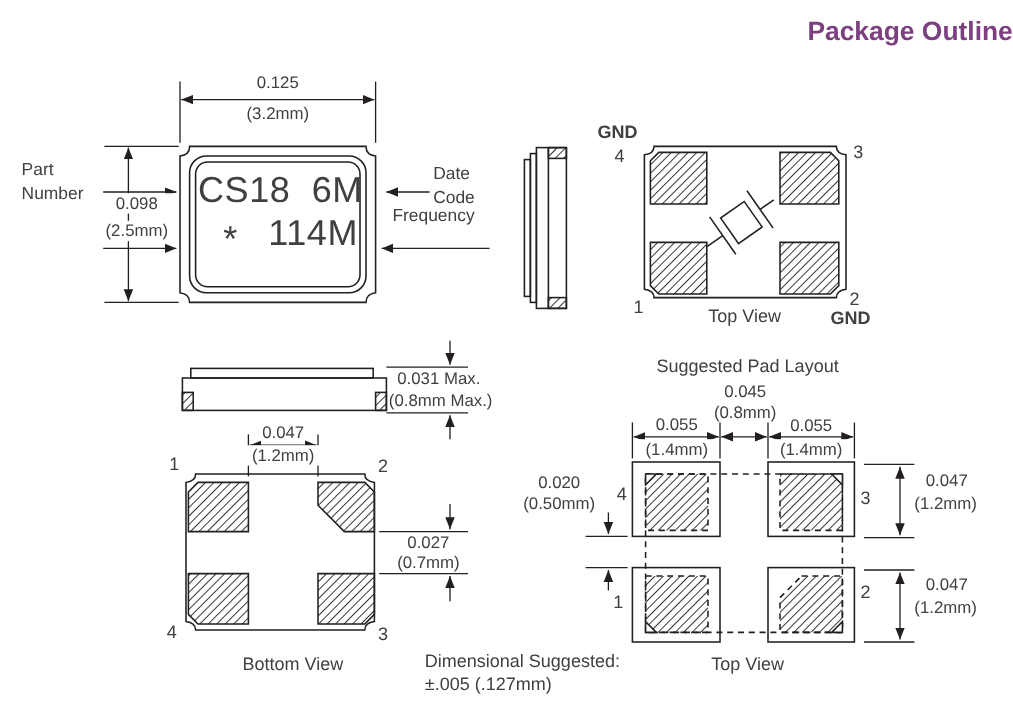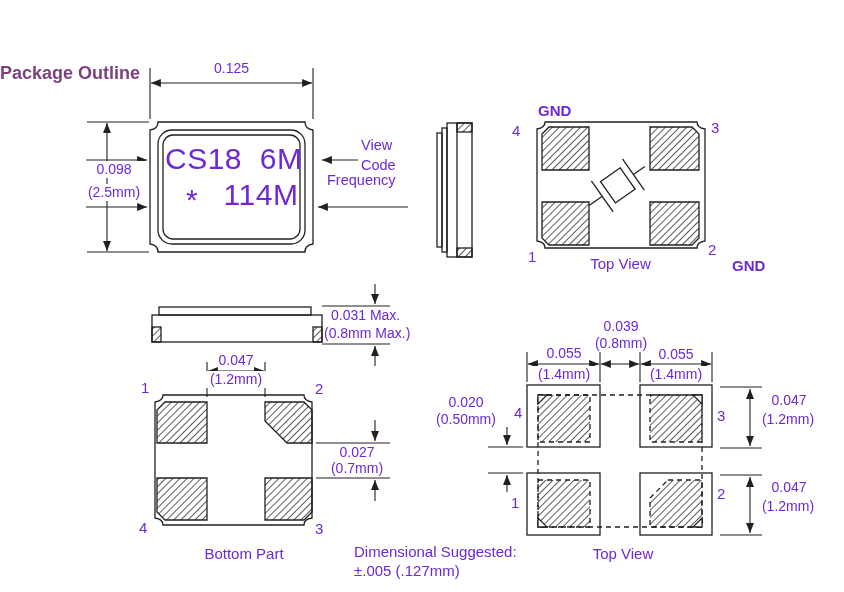--- a/index.html
+++ b/index.html
@@ -1,27 +1,27 @@
 <!DOCTYPE html>
 <html><head>
 <meta charset="utf-8">
 <style>
   html,body{margin:0;padding:0;background:#fff;}
   .canvas{position:relative;width:844px;height:592px;background:#fff;overflow:hidden;
           font-family:"Liberation Sans", sans-serif;color:#231F20;}
   .canvas svg{position:absolute;left:0;top:0;}
-  .t{position:absolute;font-size:14px;line-height:17px;color:#6d28d9;white-space:pre-line;}
+  .t{position:absolute;font-size:14px;line-height:17px;color:#404040;white-space:pre-line;}
   .c{text-align:center;}
   .bg{background:#fff;}
   .cap{font-size:15px;}
   .pin{font-size:15px;}
-  .gnd{font-size:15px;font-weight:700;margin-left:40px;}
+  .gnd{font-size:15px;font-weight:700;}
   .lbl{font-size:14.5px;line-height:20px;}
   .mark{font-size:30px;white-space:pre;letter-spacing:0.5px;}
-  .title{left:0;right:0;top:17px;text-align:left;font-size:18px;font-weight:700;margin-top:48px;}
+  .title{left:0;right:0;top:17px;text-align:right;font-size:22px;font-weight:700;}
 </style>
 </head>
 <body>
 
 <div class="canvas">
 
   <svg width="844" height="592" viewBox="0 0 844 592">
     <defs>
       <pattern id="h" patternUnits="userSpaceOnUse" width="5" height="5" patternTransform="rotate(45)">
         <line x1="0" y1="0" x2="0" y2="5" stroke="#231F20" stroke-width="1.5"></line>
@@ -141,23 +141,26 @@
         <path d="M720,475 H762"></path>
           <path d="M720,535 H762"></path>
         <line x1="750" y1="477" x2="750" y2="533" marker-start="url(#a)" marker-end="url(#a)"></line>
       </g>
     </g>
   </svg>
 
   <div class="t title" id="title-el" style="color: rgb(124, 63, 128);">Package Outline</div>
 
   <div class="t c" style="left:169px;top:60px;width:125px">0.125</div>
+  <div class="t c" style="left:169px;top:86px;width:125px">(3.2mm)</div>
+  <div class="t lbl" style="left:18px;top:132px">Part
+Number</div>
   <div class="t c bg" style="left:82px;top:161px;width:64px">0.098</div>
   <div class="t c bg" style="left:79px;top:184px;width:70px">(2.5mm)</div>
-  <div class="t lbl" style="left:361px;top:135px">View
+  <div class="t lbl" style="left:361px;top:135px">Date
 Code</div>
   <div class="t lbl" style="left:327px;top:170px">Frequency</div>
   <div class="t mark c" style="left:165px;top:150px;width:132px">CS18  6M</div>
   <div class="t mark" style="left:186px;top:191px">*</div>
   <div class="t mark c" style="left:216px;top:186px;width:90px">114M</div>
 
   <div class="t gnd" style="left:498px;top:102px">GND</div>
   <div class="t pin" style="left:512px;top:122px">4</div>
   <div class="t pin" style="left:711px;top:119px">3</div>
   <div class="t pin" style="left:528px;top:248px">1</div>
@@ -169,26 +172,27 @@
   <div class="t" style="left:324px;top:325px">(0.8mm Max.)</div>
 
   <div class="t c" style="left:205px;top:352px;width:62px">0.047</div>
   <div class="t c bg" style="left:201px;top:371px;width:70px">(1.2mm)</div>
   <div class="t pin" style="left:141px;top:379px">1</div>
   <div class="t pin" style="left:315px;top:380px">2</div>
   <div class="t pin" style="left:139px;top:519px">4</div>
   <div class="t pin" style="left:315px;top:520px">3</div>
   <div class="t c" style="left:326px;top:444px;width:62px">0.027</div>
   <div class="t c" style="left:321px;top:460px;width:72px">(0.7mm)</div>
-  <div class="t cap c" style="left:173px;top:545px;width:142px">Bottom Part</div>
+  <div class="t cap c" style="left:173px;top:545px;width:142px">Bottom View</div>
 
   <div class="t cap" style="left:354px;top:542px;line-height:19px">Dimensional Suggested:
 ±.005 (.127mm)</div>
 
-  <div class="t c" style="left:596px;top:318px;width:50px">0.039</div>
+  <div class="t cap c" style="left:518px;top:297px;width:210px">Suggested Pad Layout</div>
+  <div class="t c" style="left:596px;top:318px;width:50px">0.045</div>
   <div class="t c" style="left:586px;top:335px;width:70px">(0.8mm)</div>
   <div class="t c" style="left:531px;top:345px;width:66px">0.055</div>
   <div class="t c bg" style="left:530px;top:366px;width:68px">(1.4mm)</div>
   <div class="t c" style="left:643px;top:346px;width:66px">0.055</div>
   <div class="t c bg" style="left:642px;top:366px;width:68px">(1.4mm)</div>
   <div class="t c" style="left:433px;top:394px;width:66px">0.020</div>
   <div class="t c" style="left:425px;top:411px;width:82px">(0.50mm)</div>
   <div class="t pin" style="left:514px;top:404px">4</div>
   <div class="t pin" style="left:511px;top:494px">1</div>
   <div class="t pin" style="left:717px;top:407px">3</div>

